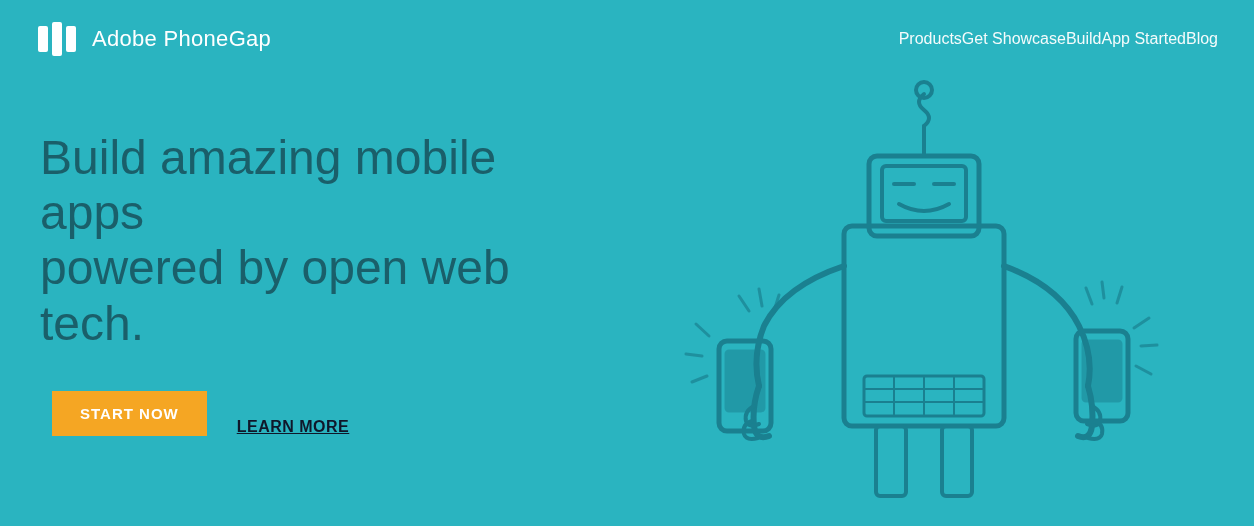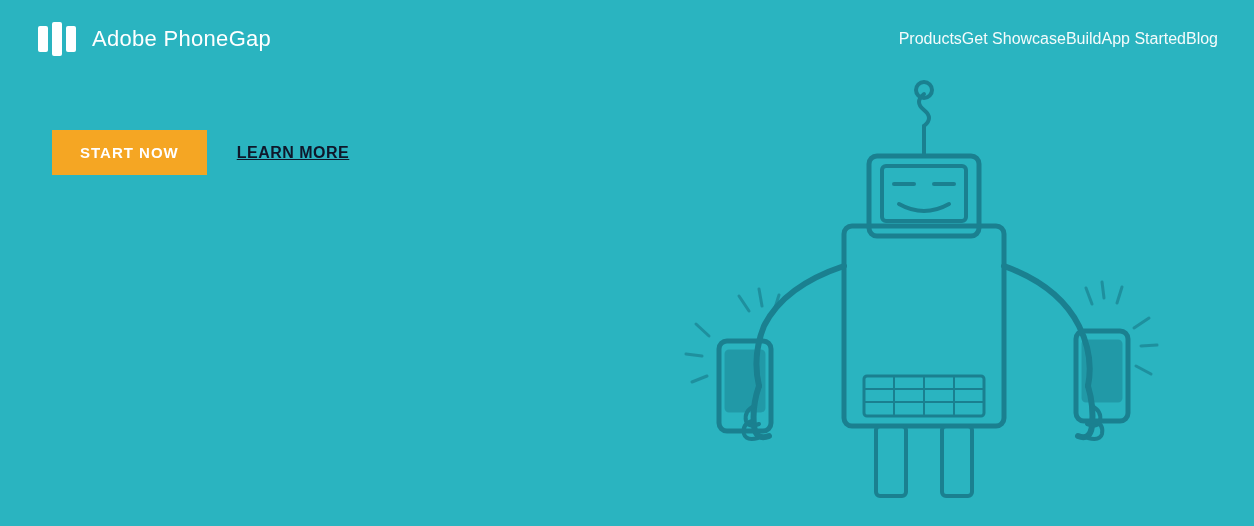--- a/index.html
+++ b/index.html
@@ -76,21 +76,21 @@
       color: #1a5f6a;
       font-size: 48px;
       font-weight: 300;
       line-height: 1.15;
       max-width: 560px;
       margin-bottom: 40px;
     }
 
     .hero-buttons {
       display: flex;
-      align-items: center;
+      align-items: flex-end;
       gap: 30px;
       padding-left: 12px;
     }
 
     .btn-start {
       background-color: #f5a623;
       color: #ffffff;
       border: none;
       padding: 14px 28px;
       font-size: 15px;
@@ -148,20 +148,24 @@
     <nav class="nav">
       <a href="#">Products</a>
       <a href="#">Get Showcase</a>
       <a href="#">Build</a>
       <a href="#">App Started</a>
       <a href="#">Blog</a>
     </nav>
   </header>
 
   <div class="hero-content">
+    <h1 class="hero-title">
+      <span>Build amazing mobile apps</span><br>
+      <span>powered by open web tech.</span>
+    </h1>
     <div class="hero-buttons">
       <button class="btn-start">START NOW</button>
       <button class="btn-learn">LEARN MORE</button>
     </div>
   </div>
 
   <div class="robot-area">
     <svg class="robot-svg" viewBox="0 0 650 480" fill="none" xmlns="http://www.w3.org/2000/svg">
 
       <rect x="240" y="180" width="160" height="200" rx="8" stroke="#1a8090" stroke-width="5" fill="none"></rect>

